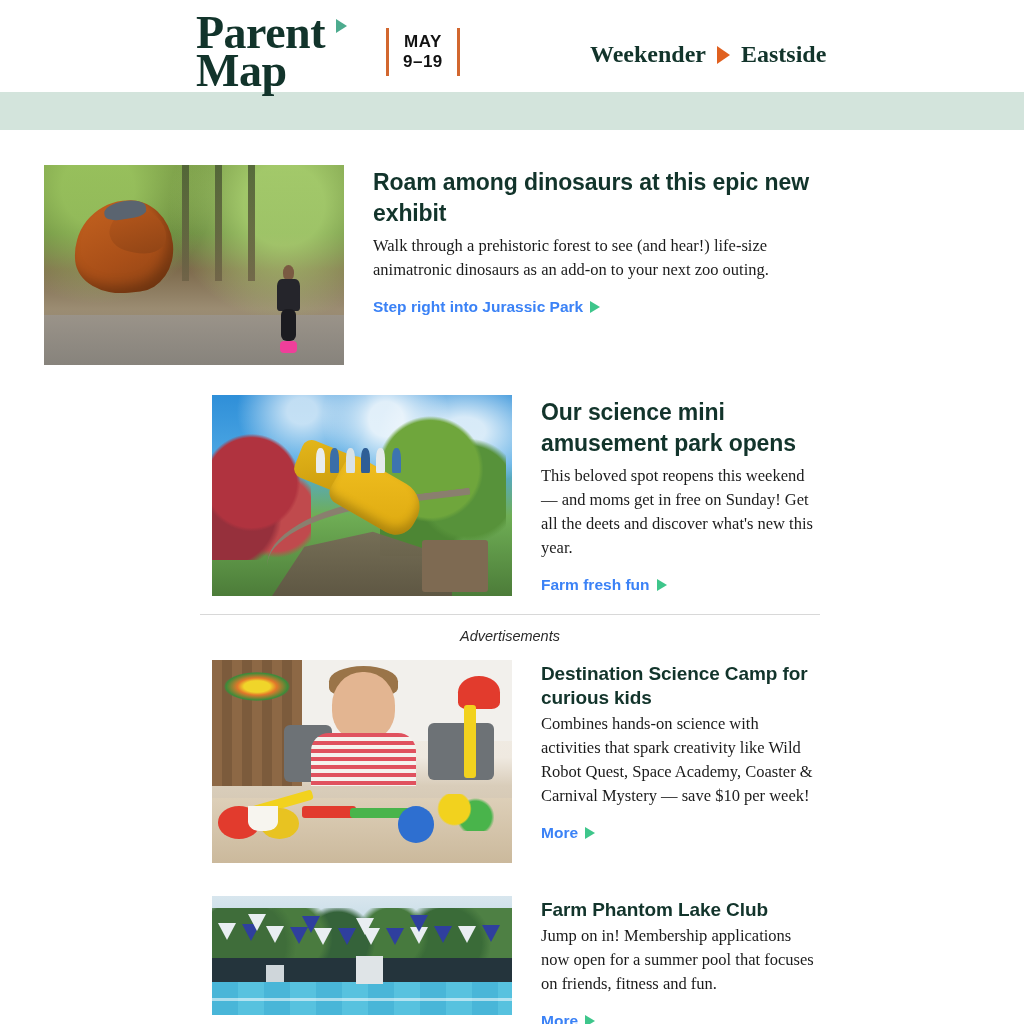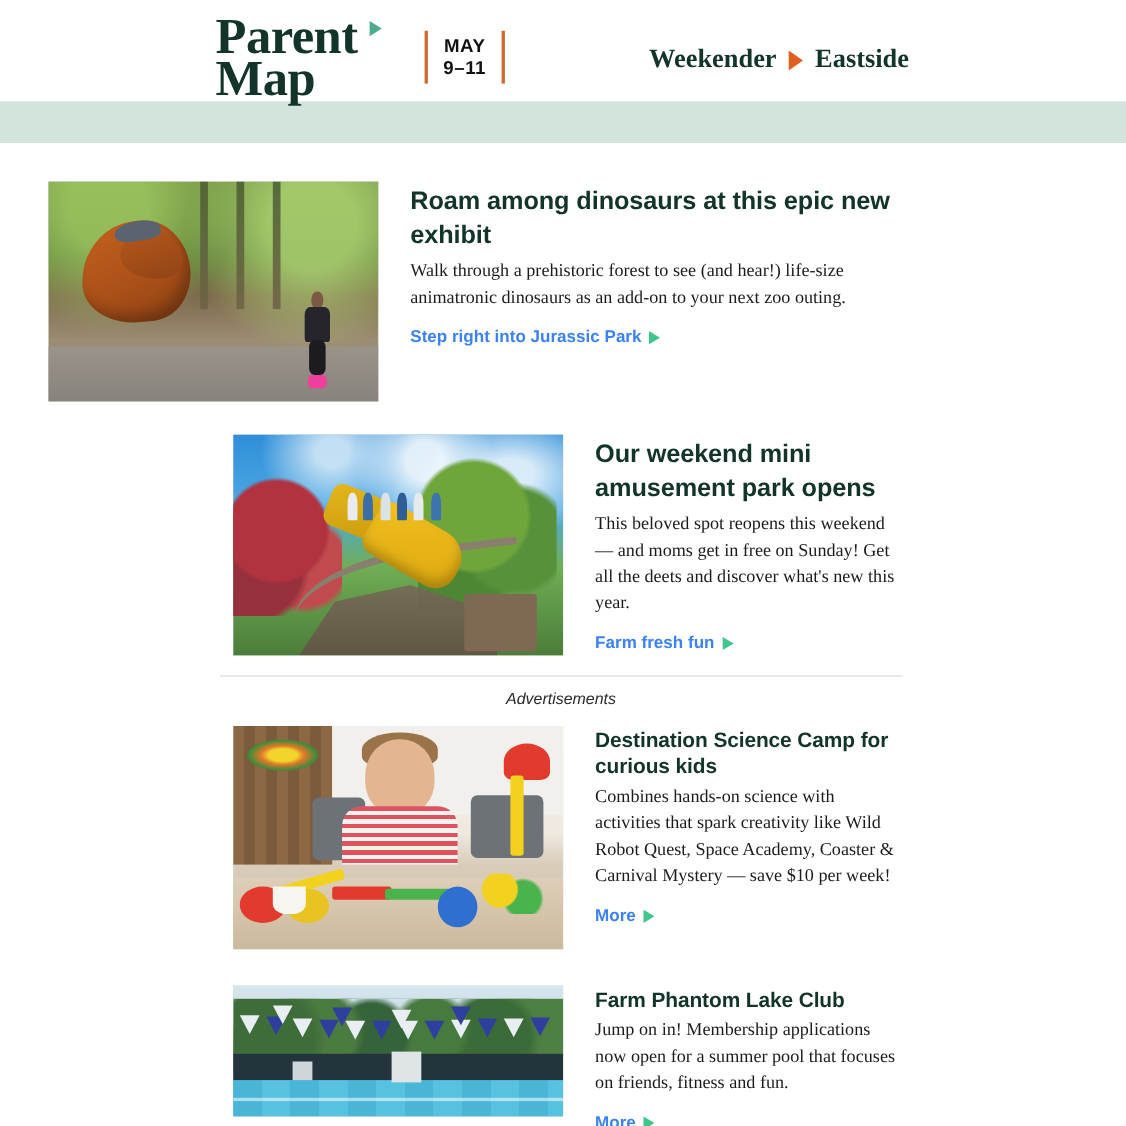--- a/index.html
+++ b/index.html
@@ -358,21 +358,21 @@
         <span>Parent</span>
         <span class="logo-flag"></span>
       </div>
       <div class="logo-line second">Map</div>
     </div>
 
     <div class="date-block">
       <div class="date-rule"></div>
       <div class="date-text">
         <span>MAY</span>
-        <span>9–11</span>
+        <span>9–19</span>
       </div>
       <div class="date-rule"></div>
     </div>
 
     <div class="kicker">
       <span>Weekender</span>
       <span class="kicker-arrow"></span>
       <span>Eastside</span>
     </div>
 
@@ -425,21 +425,21 @@
           <i></i>
           <i></i>
           <i></i>
           <i></i>
           <i></i>
         </div>
         <div class="c-shed"></div>
       </div>
     </div>
     <div class="story-body">
-      <div class="story-title">Our weekend mini amusement park opens</div>
+      <div class="story-title">Our science mini amusement park opens</div>
       <div class="story-dek">This beloved spot reopens this weekend — and moms get in free on Sunday! Get all the deets and discover what's new this year.</div>
       <a class="story-link">
         <span>Farm fresh fun</span>
         <span class="link-arrow"></span>
       </a>
     </div>
   </div>
 
   <div class="ads-sep"></div>
   <div class="ads-label">Advertisements</div>

